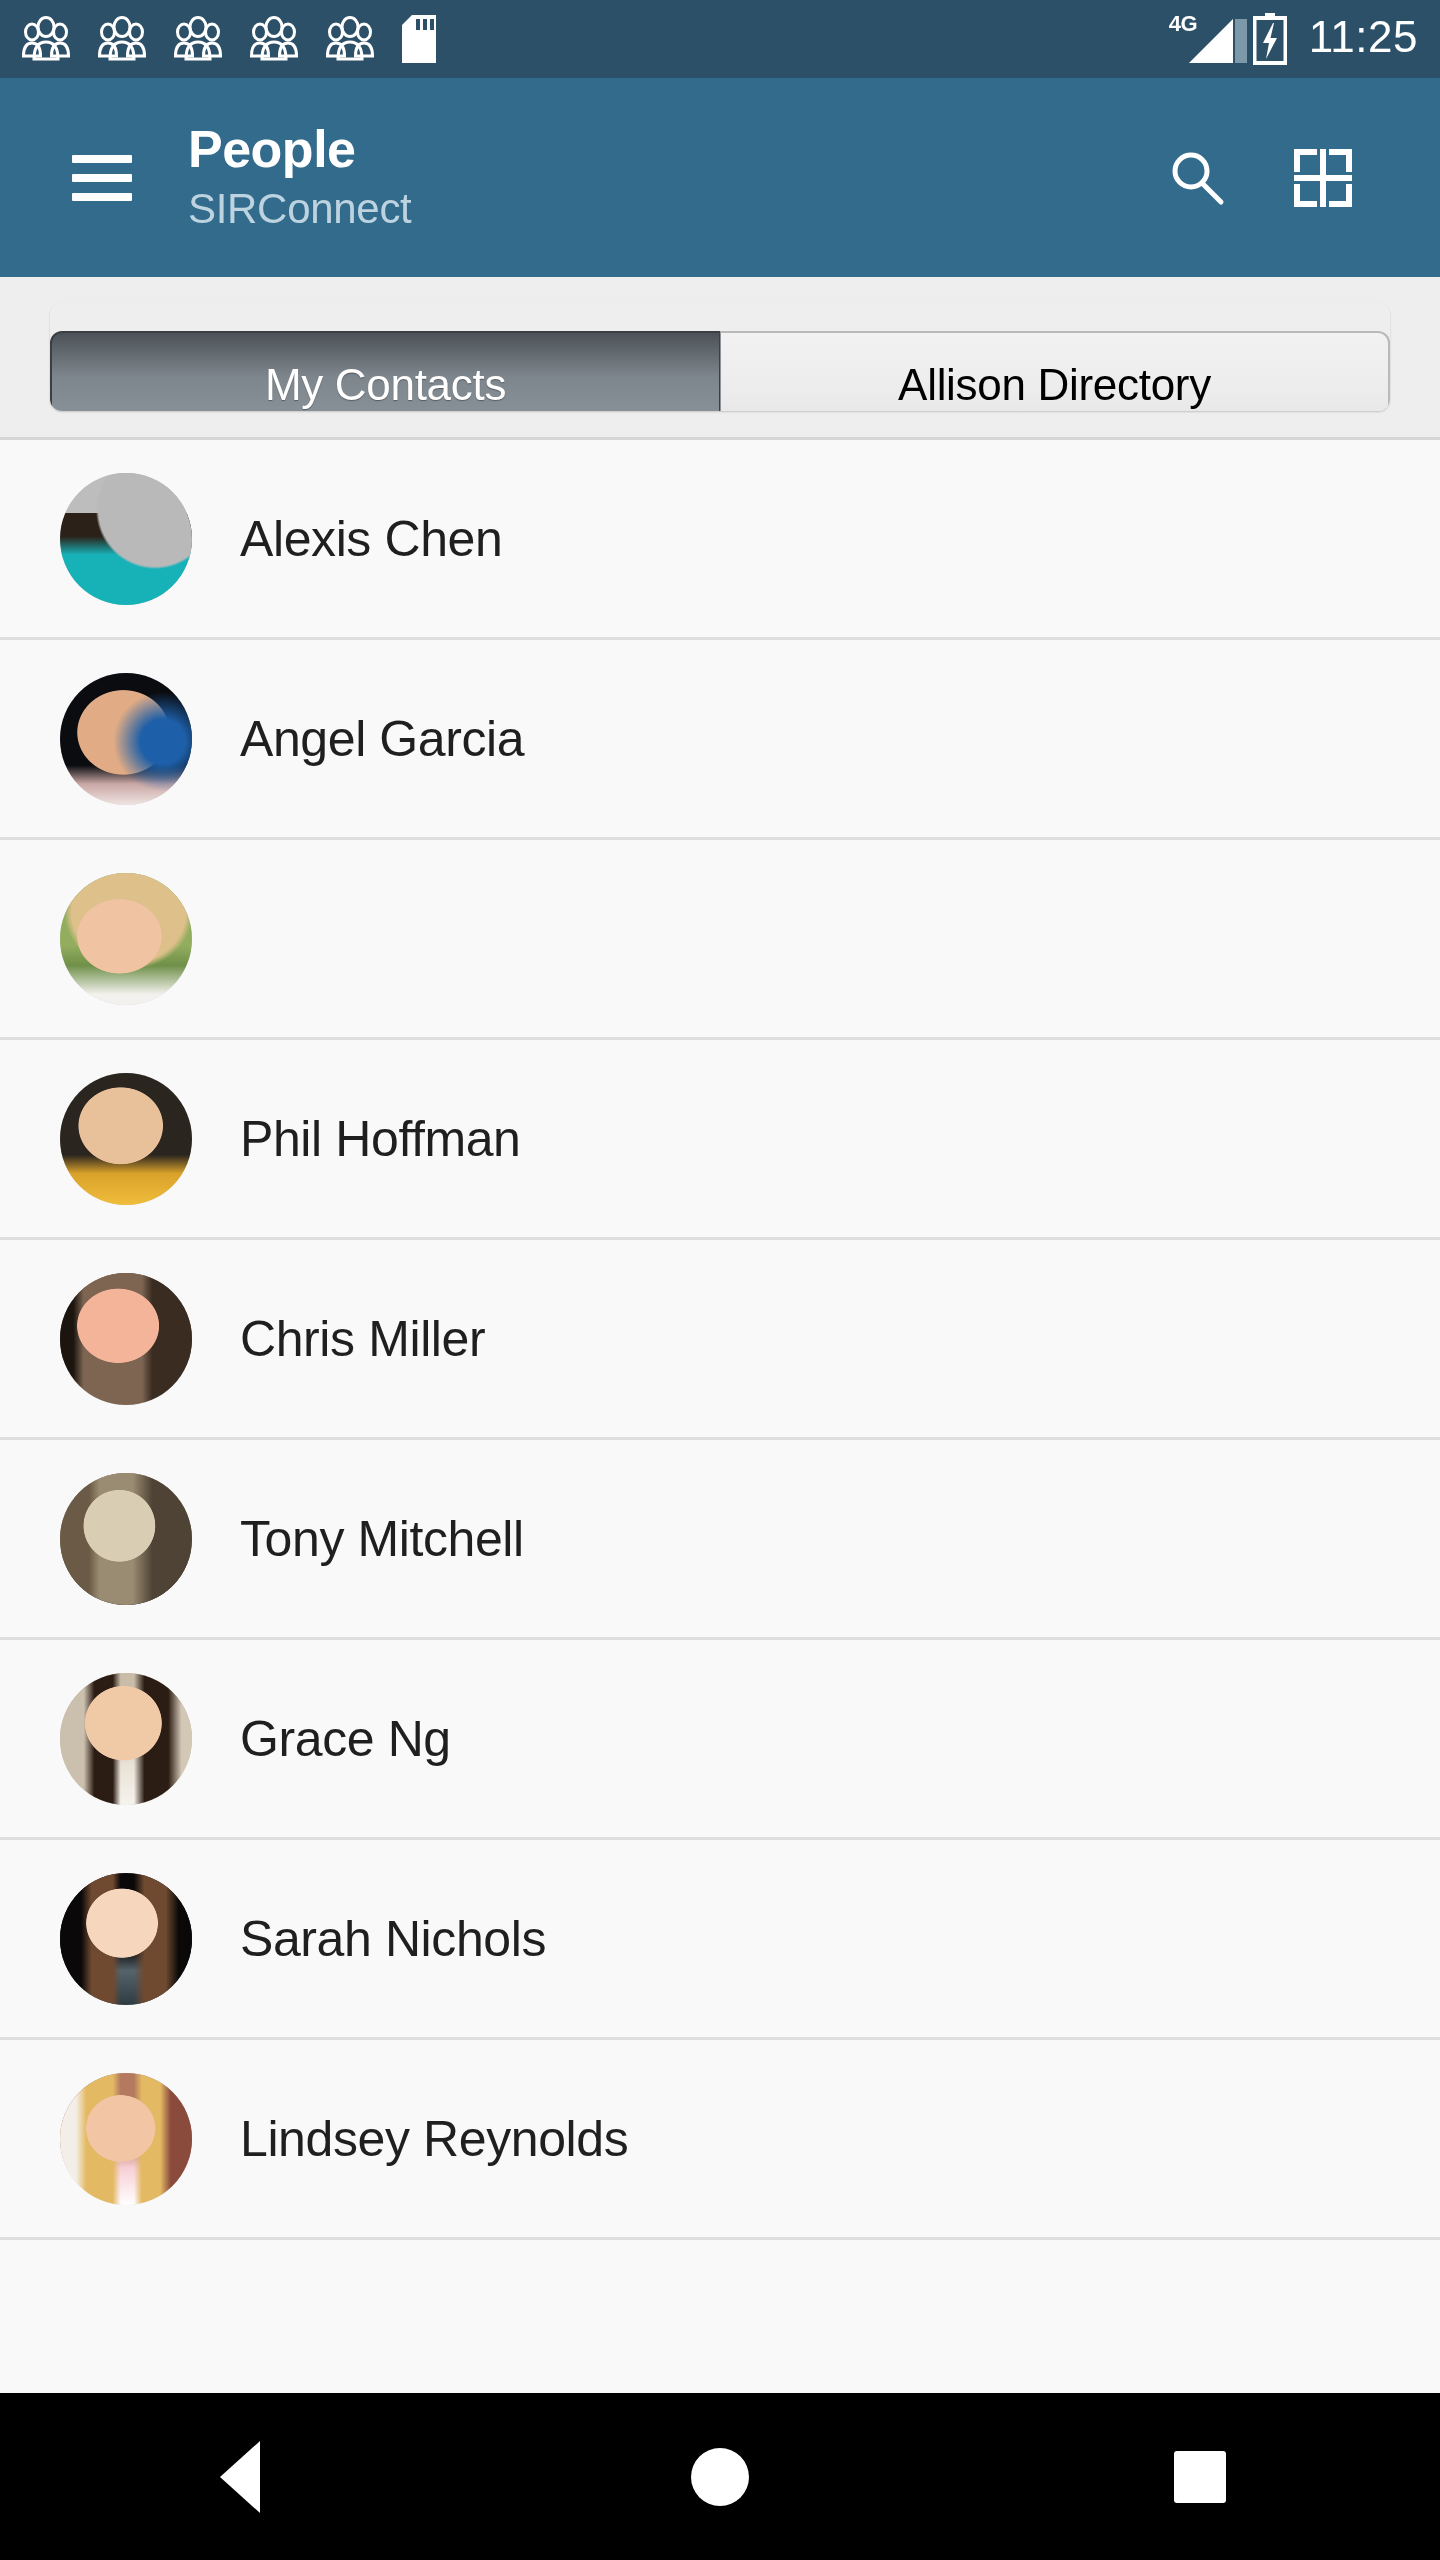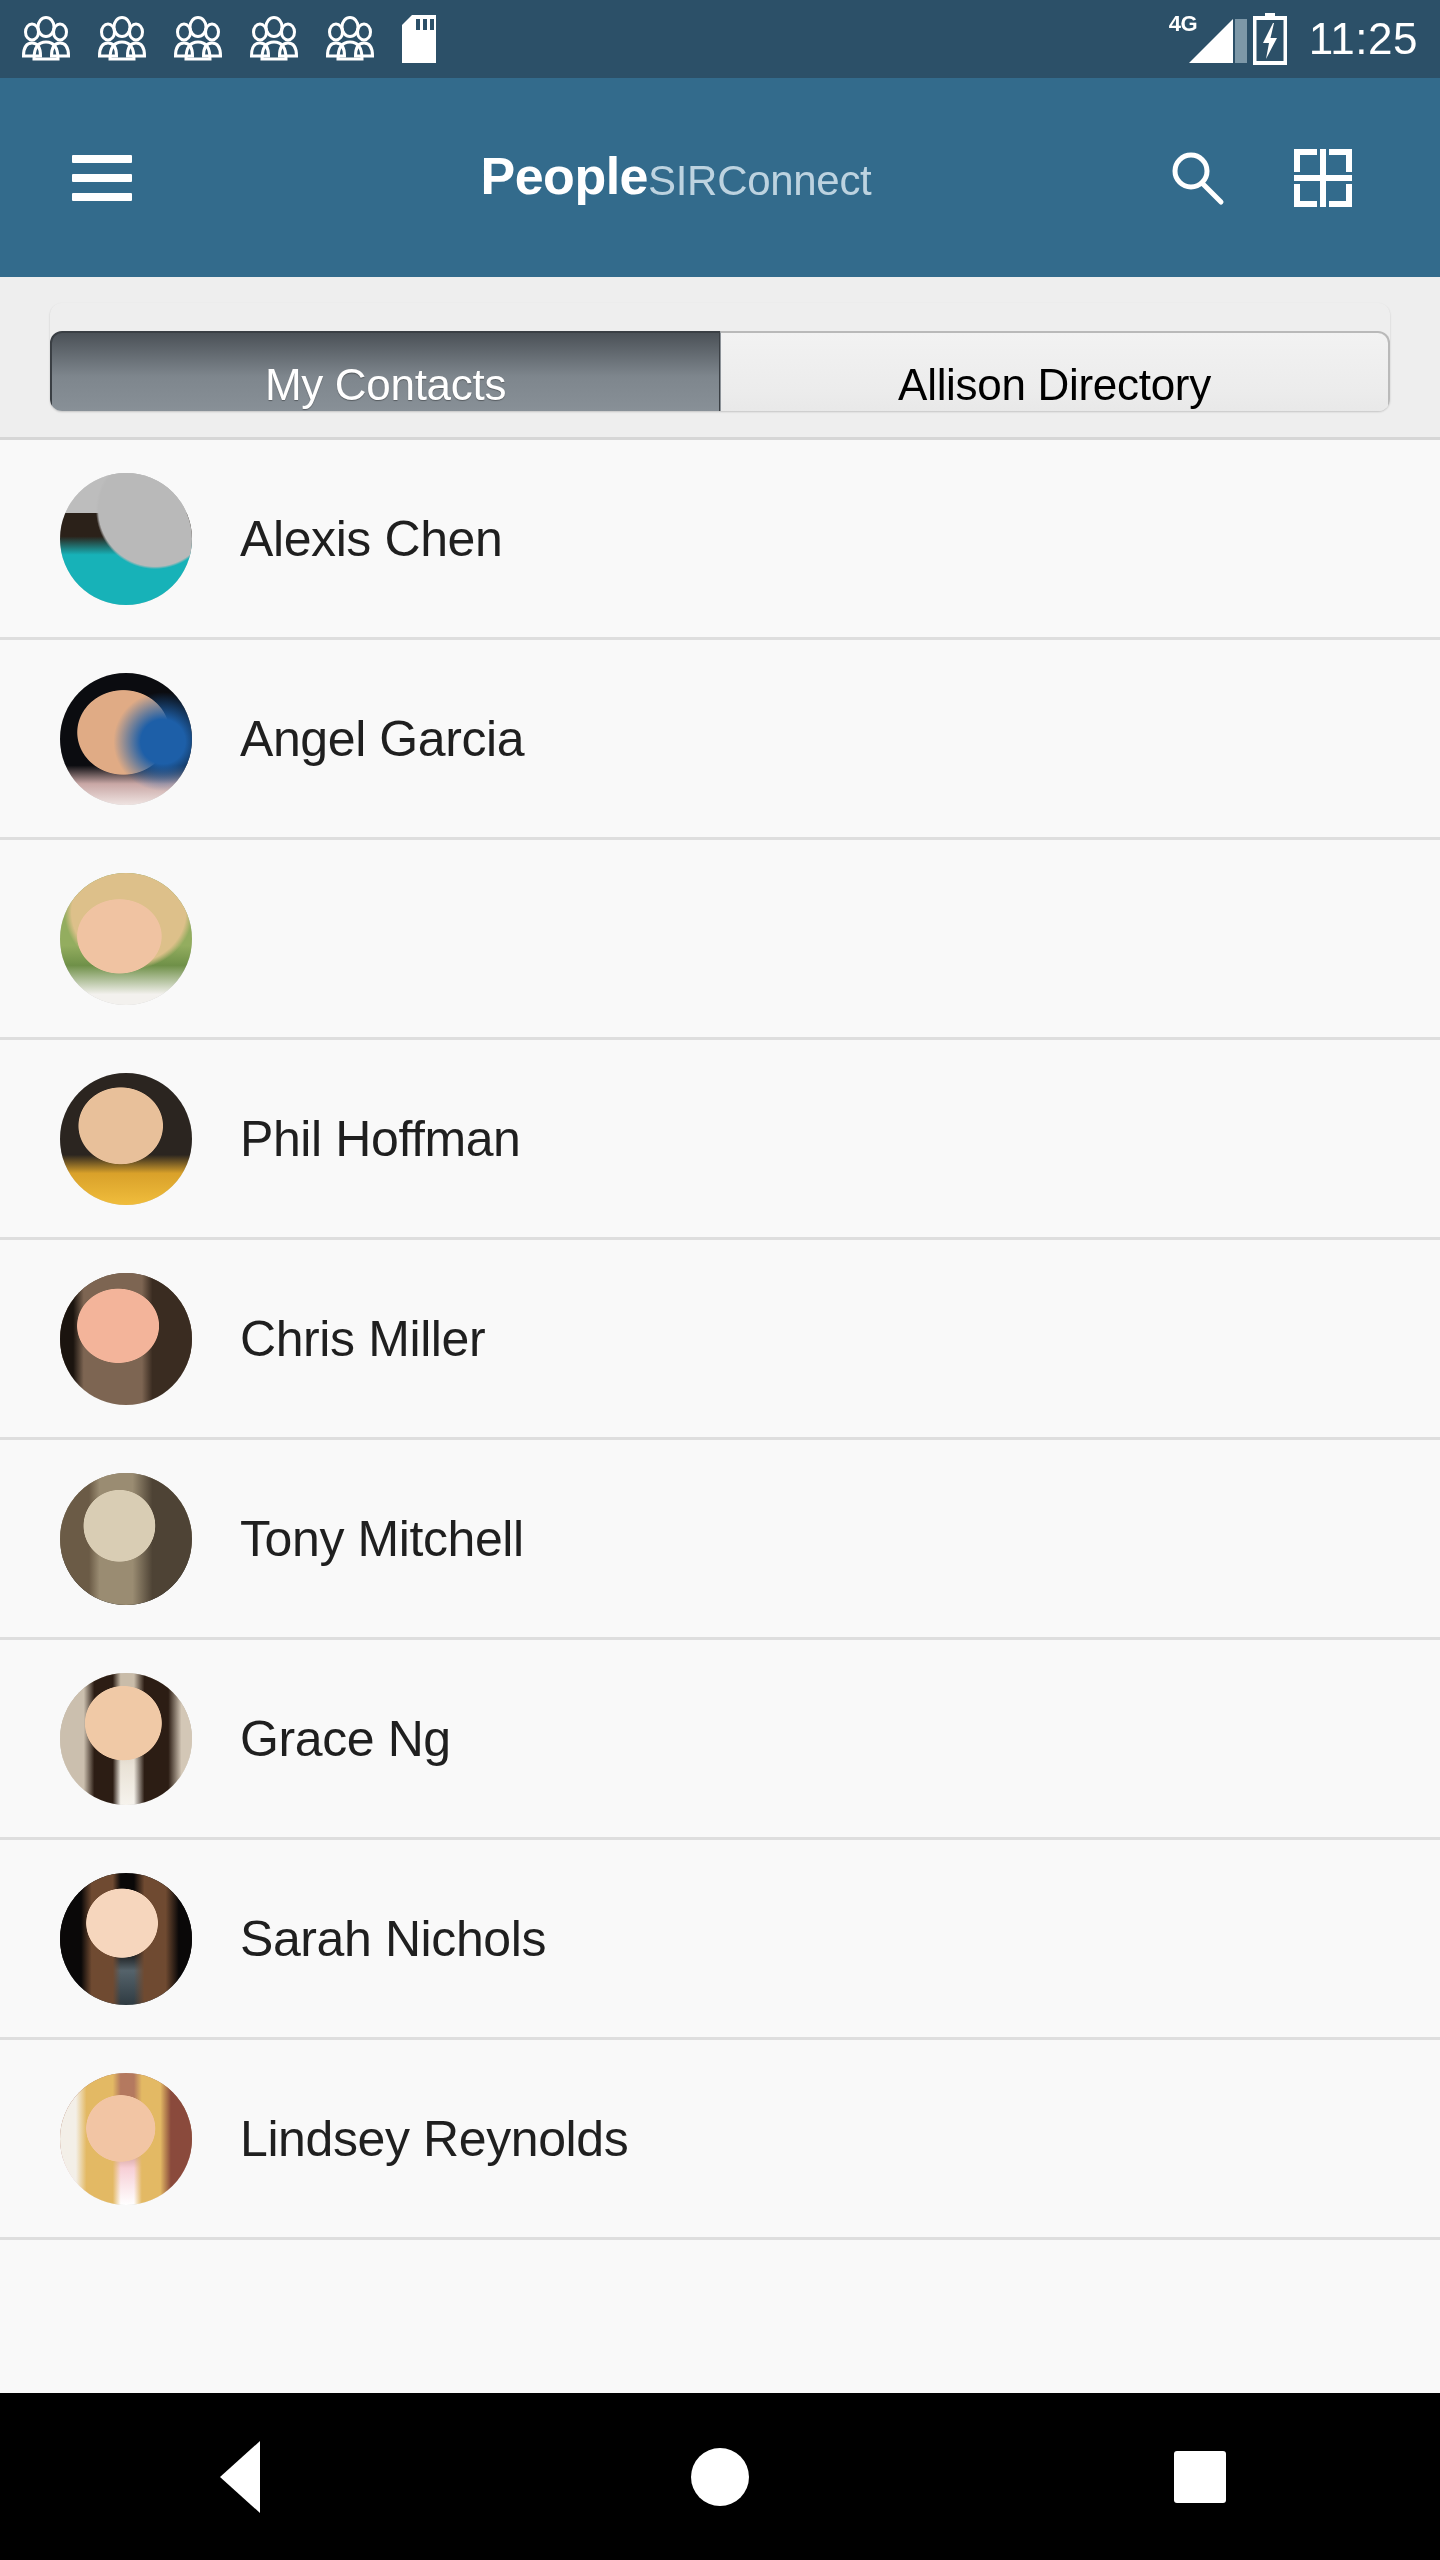--- a/index.html
+++ b/index.html
@@ -10,21 +10,21 @@
     overflow:hidden;
   }
   #screen { position:relative; width:1440px; height:2560px; background:#f9f9f9; }
 
   
   .status-bar{
     position:absolute; top:0; left:0; width:1440px; height:78px;
     background:#2c5068; display:flex; align-items:center; padding:0 22px;
   }
   .status-left{ display:flex; align-items:center; gap:28px; flex:1; }
-  .status-right{ display:flex; align-items:flex-end; gap:16px; }
+  .status-right{ display:flex; align-items:center; gap:16px; }
   .people-ic{ width:48px; height:46px; display:block; }
   .sd-ic{ width:34px; height:48px; display:block; }
   .sig-wrap{ position:relative; width:66px; height:52px; }
   .sig-4g{
     position:absolute; left:-2px; top:-2px;
     font-size:22px; font-weight:bold; color:#ffffff; letter-spacing:-.5px;
   }
   .batt-ic{ width:34px; height:52px; display:block; }
   .clock{
     color:#ffffff; font-size:44px; font-weight:400;
@@ -34,21 +34,21 @@
   
   .app-bar{
     position:absolute; top:78px; left:0; width:1440px; height:199px;
     background:#336b8c; display:flex; align-items:center;
   }
   .hamburger{
     width:60px; height:46px; margin-left:72px; margin-right:56px;
     display:flex; flex-direction:column; justify-content:space-between; cursor:pointer;
   }
   .hamburger span{ display:block; height:8px; background:#ffffff; border-radius:1px; }
-  .titles{ flex:1; display:flex; flex-direction:row; justify-content:center; }
+  .titles{ flex:1; display:flex; flex-direction:column; justify-content:center; }
   .title{
     color:#ffffff; font-size:52px; font-weight:bold; line-height:1.05;
     letter-spacing:-0.5px;
   }
   .subtitle{
     color:#bdd3e0; font-size:42px; font-weight:400; line-height:1.15;
     margin-top:8px; letter-spacing:-0.3px;
   }
   .bar-actions{ display:flex; align-items:center; gap:60px; margin-right:84px; }
   .bar-ic{ width:66px; height:66px; display:block; cursor:pointer; }

